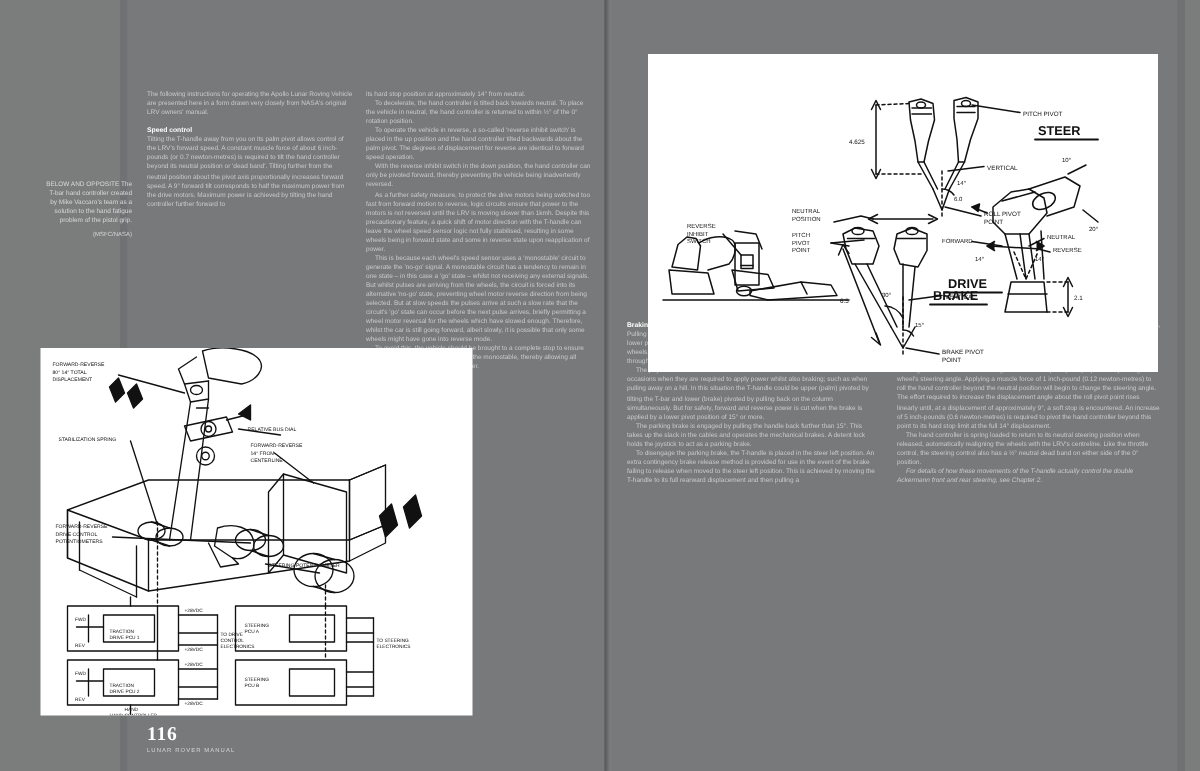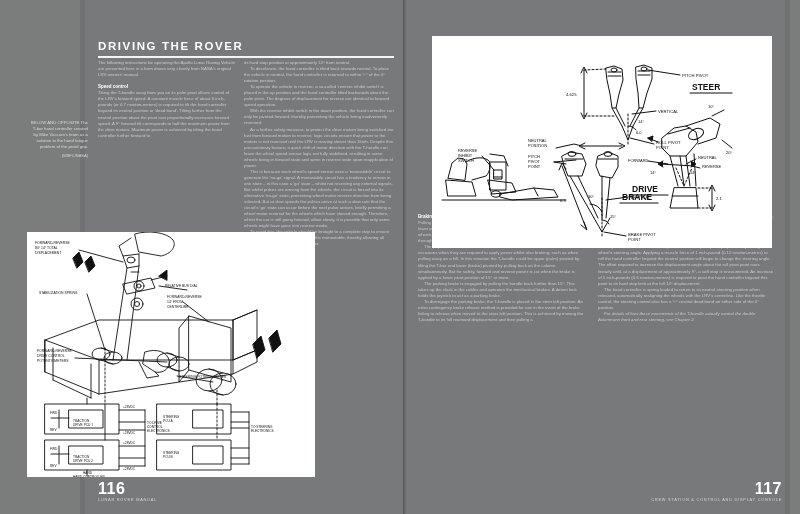--- a/index.html
+++ b/index.html
@@ -51,43 +51,39 @@
 
   
   .fig{position:absolute;background:#ffffff;overflow:hidden;}
   .fig-left{left:27px;top:232px;width:288px;height:245px;}
   .fig-right{left:432px;top:36px;width:340px;height:212px;}
 
   .fig svg{display:block;width:100%;height:100%;}
 
   
   .footer{position:absolute;bottom:12px;color:#ffffff;}
-  .footer .num{font-size:16px;font-weight:bold;letter-spacing:.5px;line-height:13px;}
+  .footer .num{font-size:13px;font-weight:bold;letter-spacing:.5px;line-height:13px;font-family:Liberation Serif, serif;}
   .footer .lbl{font-size:3.9px;letter-spacing:.75px;margin-top:2px;color:#d6d8d8;}
   .footer-left{left:98px;text-align:left;}
   .footer-right{right:18px;text-align:right;}
 
   
   .tl{font-family:"Liberation Sans",sans-serif;}
 </style>
 </head>
 <body>
 
 <div class="spread">
 
   <div class="edge-l"></div>
   <div class="page page-left"></div>
   <div class="page page-right"></div>
   <div class="gutter"></div>
   <div class="edge-r"></div>
 
-  <div class="chapter-head">
-    <div class="t">DRIVING THE ROVER</div>
-    <div class="rule"></div>
-  </div>
 
   <div class="caption">
     <span>BELOW AND OPPOSITE</span><span> The T-bar hand controller created by Mike Vaccaro's team as a solution to the hand fatigue problem of the pistol grip.</span>
     <span class="cred">(MSFC/NASA)</span>
   </div>
 
   <div class="col lc1">
     <p>The following instructions for operating the Apollo Lunar Roving Vehicle are presented here in a form drawn very closely from NASA's original LRV owners' manual.</p>
     <h4>Speed control</h4>
     <p>Tilting the T-handle away from you on its palm pivot allows control of the LRV's forward speed. A constant muscle force of about 6 inch-pounds (or 0.7 newton-metres) is required to tilt the hand controller beyond its neutral position or 'dead band'. Tilting further from the neutral position about the pivot axis proportionally increases forward speed. A 9° forward tilt corresponds to half the maximum power from the drive motors. Maximum power is achieved by tilting the hand controller further forward to</p>
@@ -417,18 +413,14 @@
         </g>
       </g>
     </svg>
   </div>
 
   <div class="footer footer-left">
     <div class="num">116</div>
     <div class="lbl">LUNAR ROVER MANUAL</div>
   </div>
 
-  <div class="footer footer-right">
-    <div class="num">117</div>
-    <div class="lbl">CREW STATION &amp; CONTROL AND DISPLAY CONSOLE</div>
-  </div>
 
 </div>
 
 </body></html>

